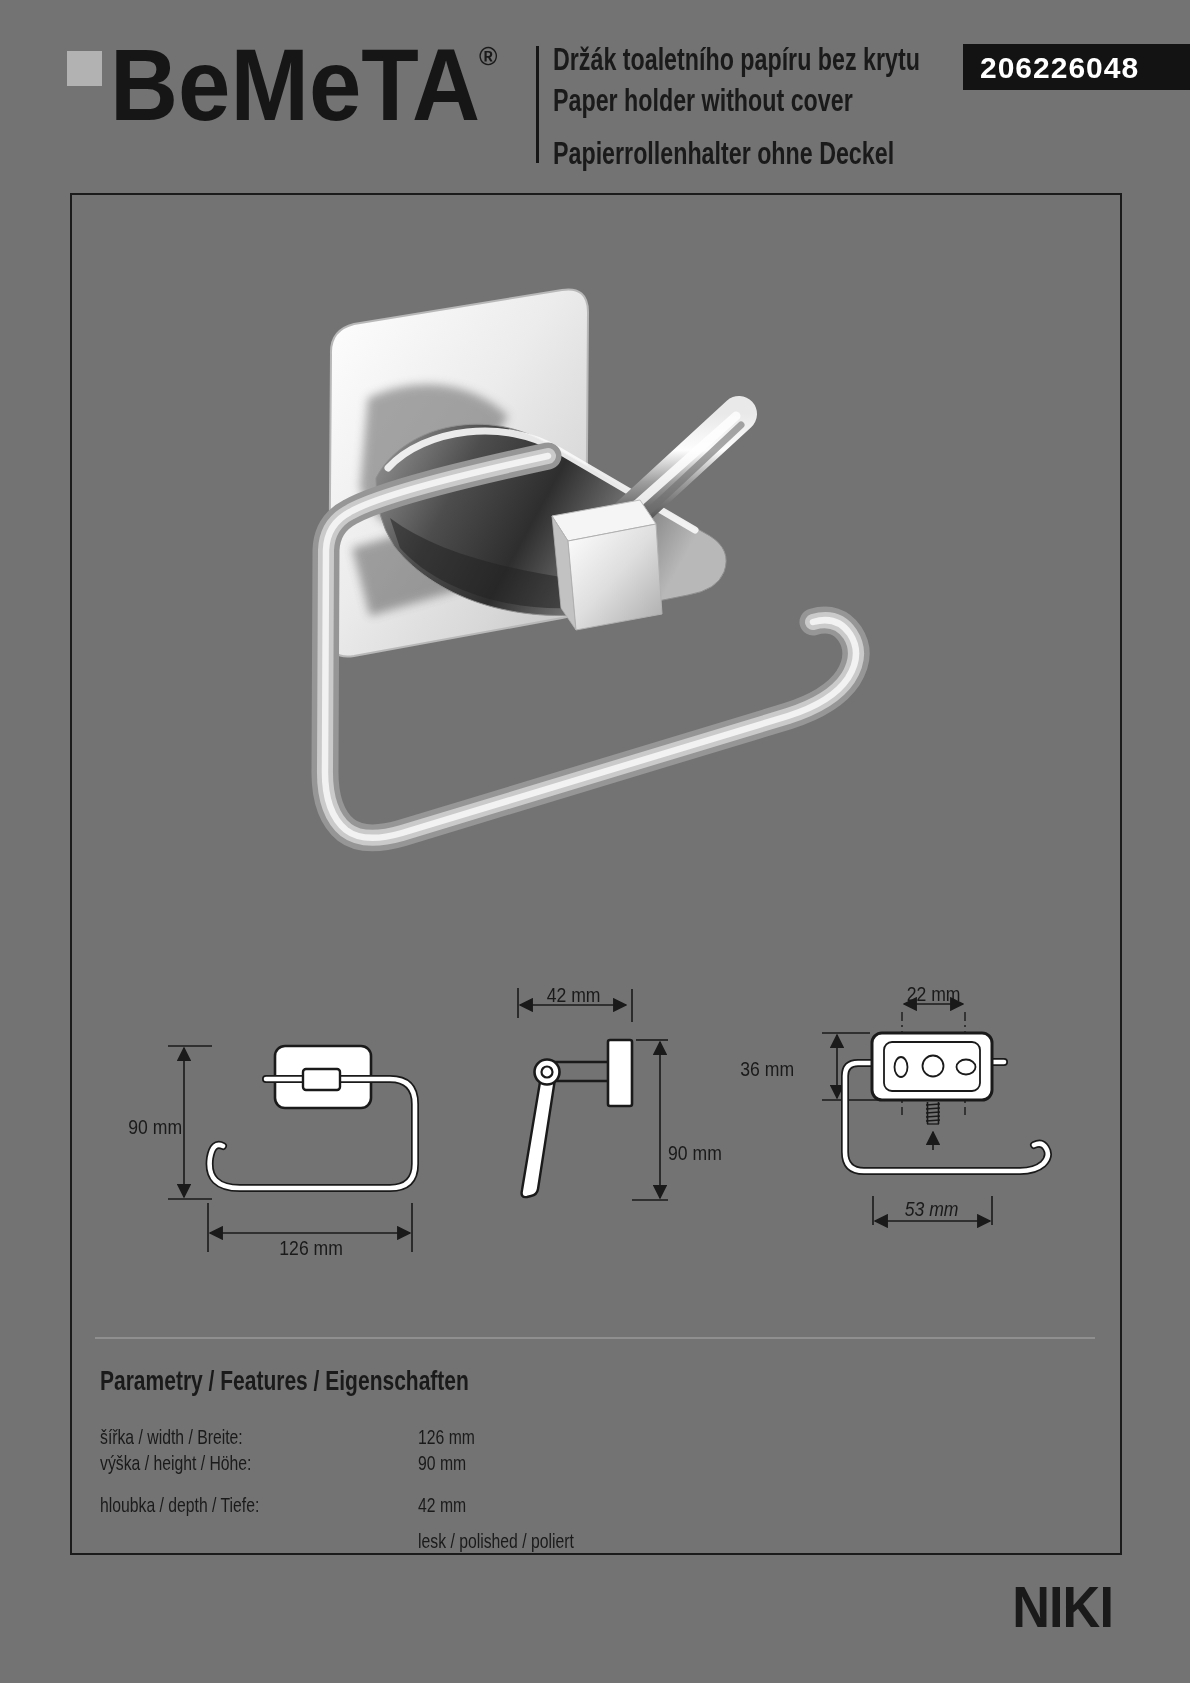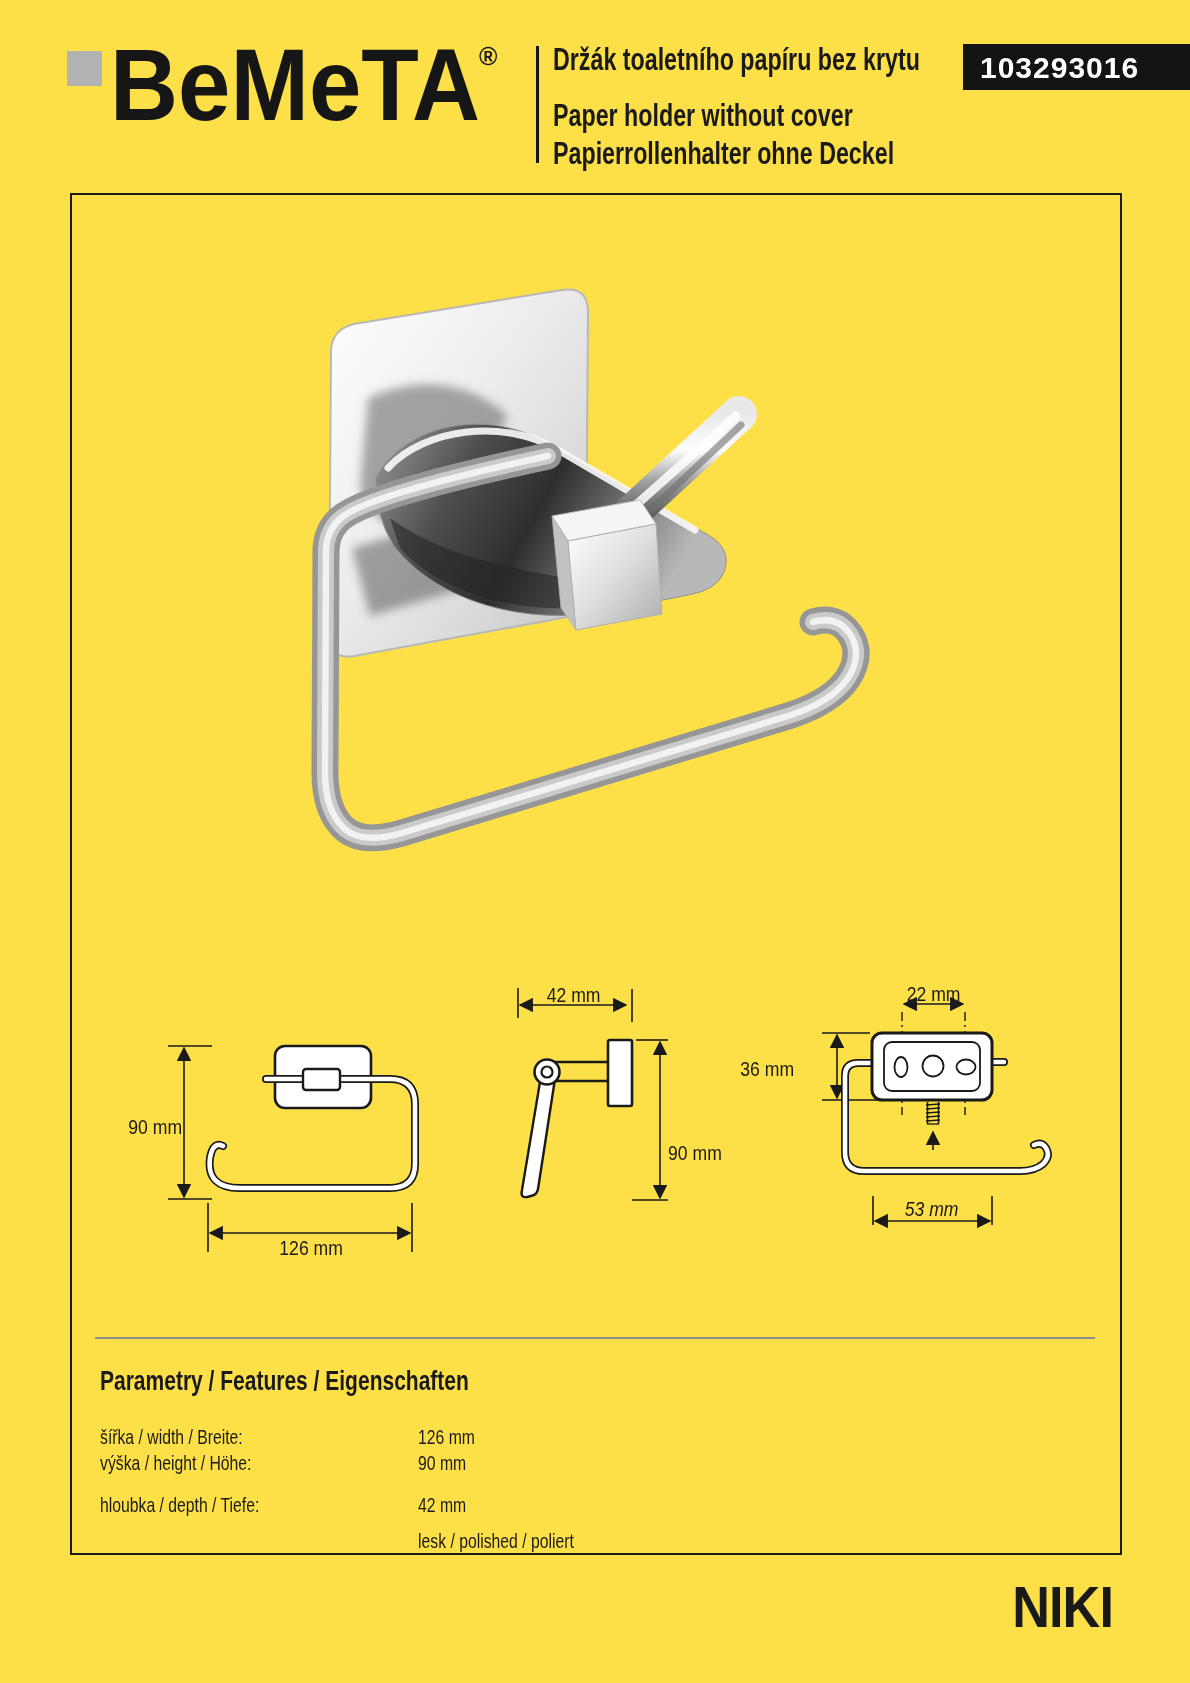--- a/index.html
+++ b/index.html
@@ -1,16 +1,16 @@
 <!DOCTYPE html>
 <html><head>
 <meta charset="utf-8">
 <style>
   html,body{margin:0;padding:0;background:#ffffff;}
-  .page{position:relative;width:1190px;height:1683px;background:#fde047;
+  .page{position:relative;width:1190px;height:1683px;background:#737373;
         font-family:"Liberation Sans",sans-serif;color:#1a1a1a;overflow:hidden;}
   .abs{position:absolute;}
   .sq{display:inline-block;transform:scaleX(.75);transform-origin:0 50%;white-space:nowrap;}
   .dim{position:absolute;font-size:20px;line-height:20px;color:#1a1a1a;}
   .dim .dsq{display:inline-block;transform:scaleX(.88);white-space:nowrap;}
   .dimc{text-align:center;}
   .dimc .dsq{transform-origin:50% 50%;}
   .dimr{text-align:right;}
   .dimr .dsq{transform-origin:100% 50%;}
   .diml .dsq{transform-origin:0 50%;}
@@ -48,29 +48,29 @@
   <svg class="abs logo-svg" width="395" height="110" viewBox="0 0 395 110">
     <text x="0" y="94" font-family="Liberation Sans, sans-serif" font-size="102" font-weight="bold" fill="#161616" textLength="370" lengthAdjust="spacingAndGlyphs">BeMeTA</text>
   </svg>
   <div class="abs logo-reg">®</div>
 
   <div class="abs hdr-divider"></div>
 
   <div class="abs title-line" style="top:42px;">
     <span class="sq">Držák toaletního papíru bez krytu</span>
   </div>
-  <div class="abs title-line" style="top:98px;">
+  <div class="abs title-line" style="top:83px;">
     <span class="sq">Paper holder without cover</span>
   </div>
   <div class="abs title-line" style="top:136px;">
     <span class="sq">Papierrollenhalter ohne Deckel</span>
   </div>
 
   <div class="abs code-badge">
-    <span>103293016</span>
+    <span>206226048</span>
   </div>
 
   <div class="abs main-box"></div>
 
   <svg class="abs" style="left:290px;top:248px;" width="615" height="617" viewBox="0 0 615 617">
     <defs>
       <linearGradient id="gp" x1="0" y1="0" x2="1" y2="1">
         <stop offset="0" stop-color="#ffffff"></stop>
           <stop offset=".45" stop-color="#ececec"></stop>
         <stop offset=".75" stop-color="#d8d8d8"></stop>

